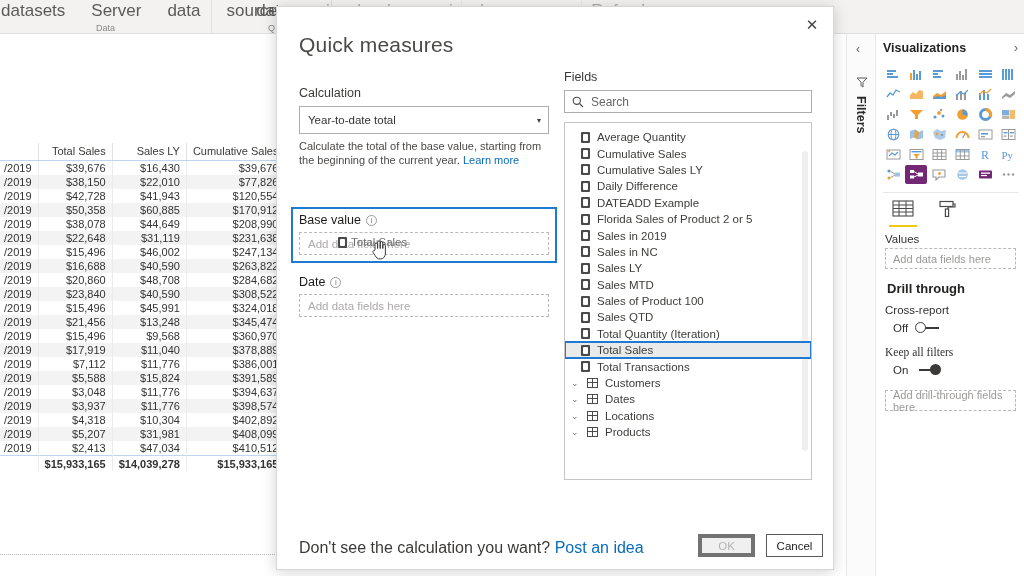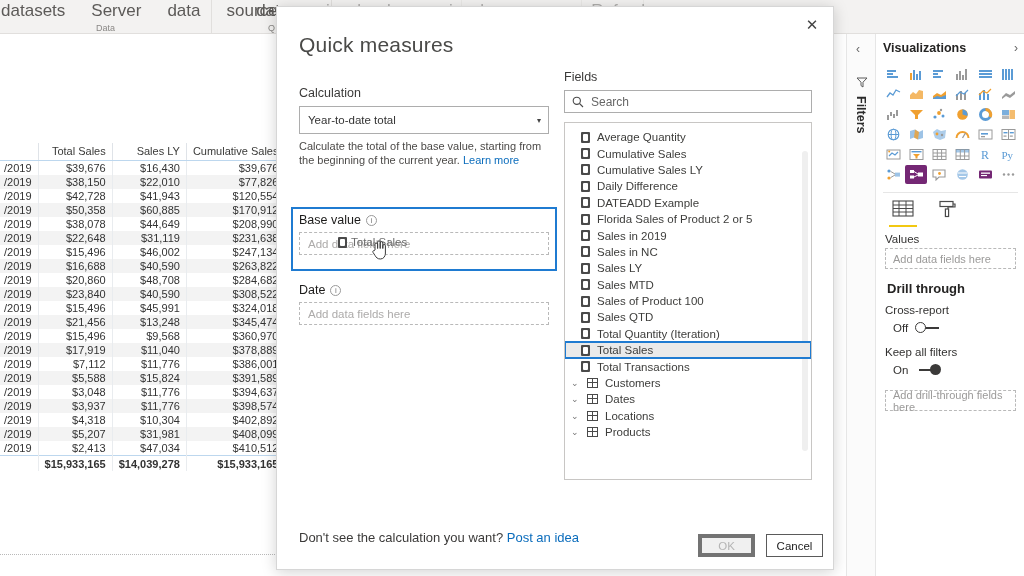--- a/index.html
+++ b/index.html
@@ -65,21 +65,21 @@
   .select-box { position: relative; height: 28px; border: 1px solid #adadad;
                 background: #fff; display: flex; align-items: center;
                 padding: 0 20px 0 8px; font-size: 11.5px; color: #333; cursor: pointer; }
   .select-caret { position: absolute; right: 7px; top: 50%; transform: translateY(-50%);
                   font-size: 8px; color: #444; }
   .helper { margin-top: 5px; font-size: 11px; line-height: 14px; color: #4c4a48; }
   .helper a { color: #0a6cbc; text-decoration: none; }
 
   
   .well-wrap { position: relative; margin-top: 14px; }
-  .well-wrap.focused { outline: 2px solid #1f7bd1; padding: 4px 6px 14px 6px;
+  .well-wrap.focused { outline: 2px solid #1f7bd1; padding: 4px 6px 6px 6px;
                        margin-left: -6px; margin-right: -6px; margin-top: 42px; }
   .well-title { font-size: 12.5px; color: #1b1a19; display: flex;
                 align-items: center; gap: 5px; }
   .info-i { display: inline-block; width: 11px; height: 11px; border-radius: 50%;
             border: 1px solid #9a9a9a; color: #7a7a7a; font-size: 8px;
             line-height: 9px; text-align: center; font-style: normal; }
   .dropwell { margin-top: 5px; height: 23px; border: 1px dashed #b9b9b9;
               background: #fff; display: flex; align-items: center;
               padding: 0 8px; font-size: 11.5px; color: #adabaa; position: relative; }
 
@@ -115,21 +115,21 @@
               border: 1px solid #4a4a4a; position: relative; }
   .tbl-icon::before { content:""; position:absolute; left:0; right:0; top:3px;
                       height:1px; background:#4a4a4a; }
   .tbl-icon::after { content:""; position:absolute; top:0; bottom:0; left:3.5px;
                      width:1px; background:#4a4a4a; }
   .fl-scroll { position: absolute; right: 3px; top: 28px; width: 6px; height: 300px;
                background: #efefef; border-radius: 3px; }
 
   
   .dlg-footer { position: absolute; left: 0; bottom: 0; width: 100%; height: 44px; }
-  .foot-note { position: absolute; left: 22px; top: 5px; font-size: 13px; color: #3b3a39; }
+  .foot-note { position: absolute; left: 22px; top: 14px; font-size: 16px; color: #3b3a39; }
   .foot-note a { color: #0a6cbc; text-decoration: none; }
   .btn { position: absolute; top: 9px; height: 23px; width: 57px;
          font-size: 11.5px; display: flex; align-items: center; justify-content: center; }
   .btn-ok { right: 78px; background: #f0f0f0; border: 4px solid #737373; color: #b5b5b5; }
   .btn-cancel { right: 10px; background: #fff; border: 1px solid #5a5a5a; color: #222;
                 cursor: pointer; }
 
   
   .filters-rail { position: absolute; left: 846px; top: 34px; width: 30px; height: 542px;
                   background: #fbfbfb; border-left: 1px solid #e6e6e6;
@@ -844,21 +844,21 @@
     <div class="pane-h2">Drill through</div>
     <div class="pane-sub">Cross-report</div>
     <div class="toggle-row">
       <span>Off</span>
       <span class="sw off">
         <span class="sw-track"></span>
         <span class="sw-knob"></span>
       </span>
     </div>
 
-    <div class="pane-sub" style="padding-top:12px;">Keep all filters</div>
+    <div class="pane-sub" style="padding-top:12px;font-family:Liberation Serif, serif;">Keep all filters</div>
     <div class="toggle-row">
       <span>On</span>
       <span class="sw on">
         <span class="sw-track"></span>
         <span class="sw-knob"></span>
       </span>
     </div>
 
     <div class="pane-well" style="margin-top:14px;">
       <span>Add drill-through fields here</span>

